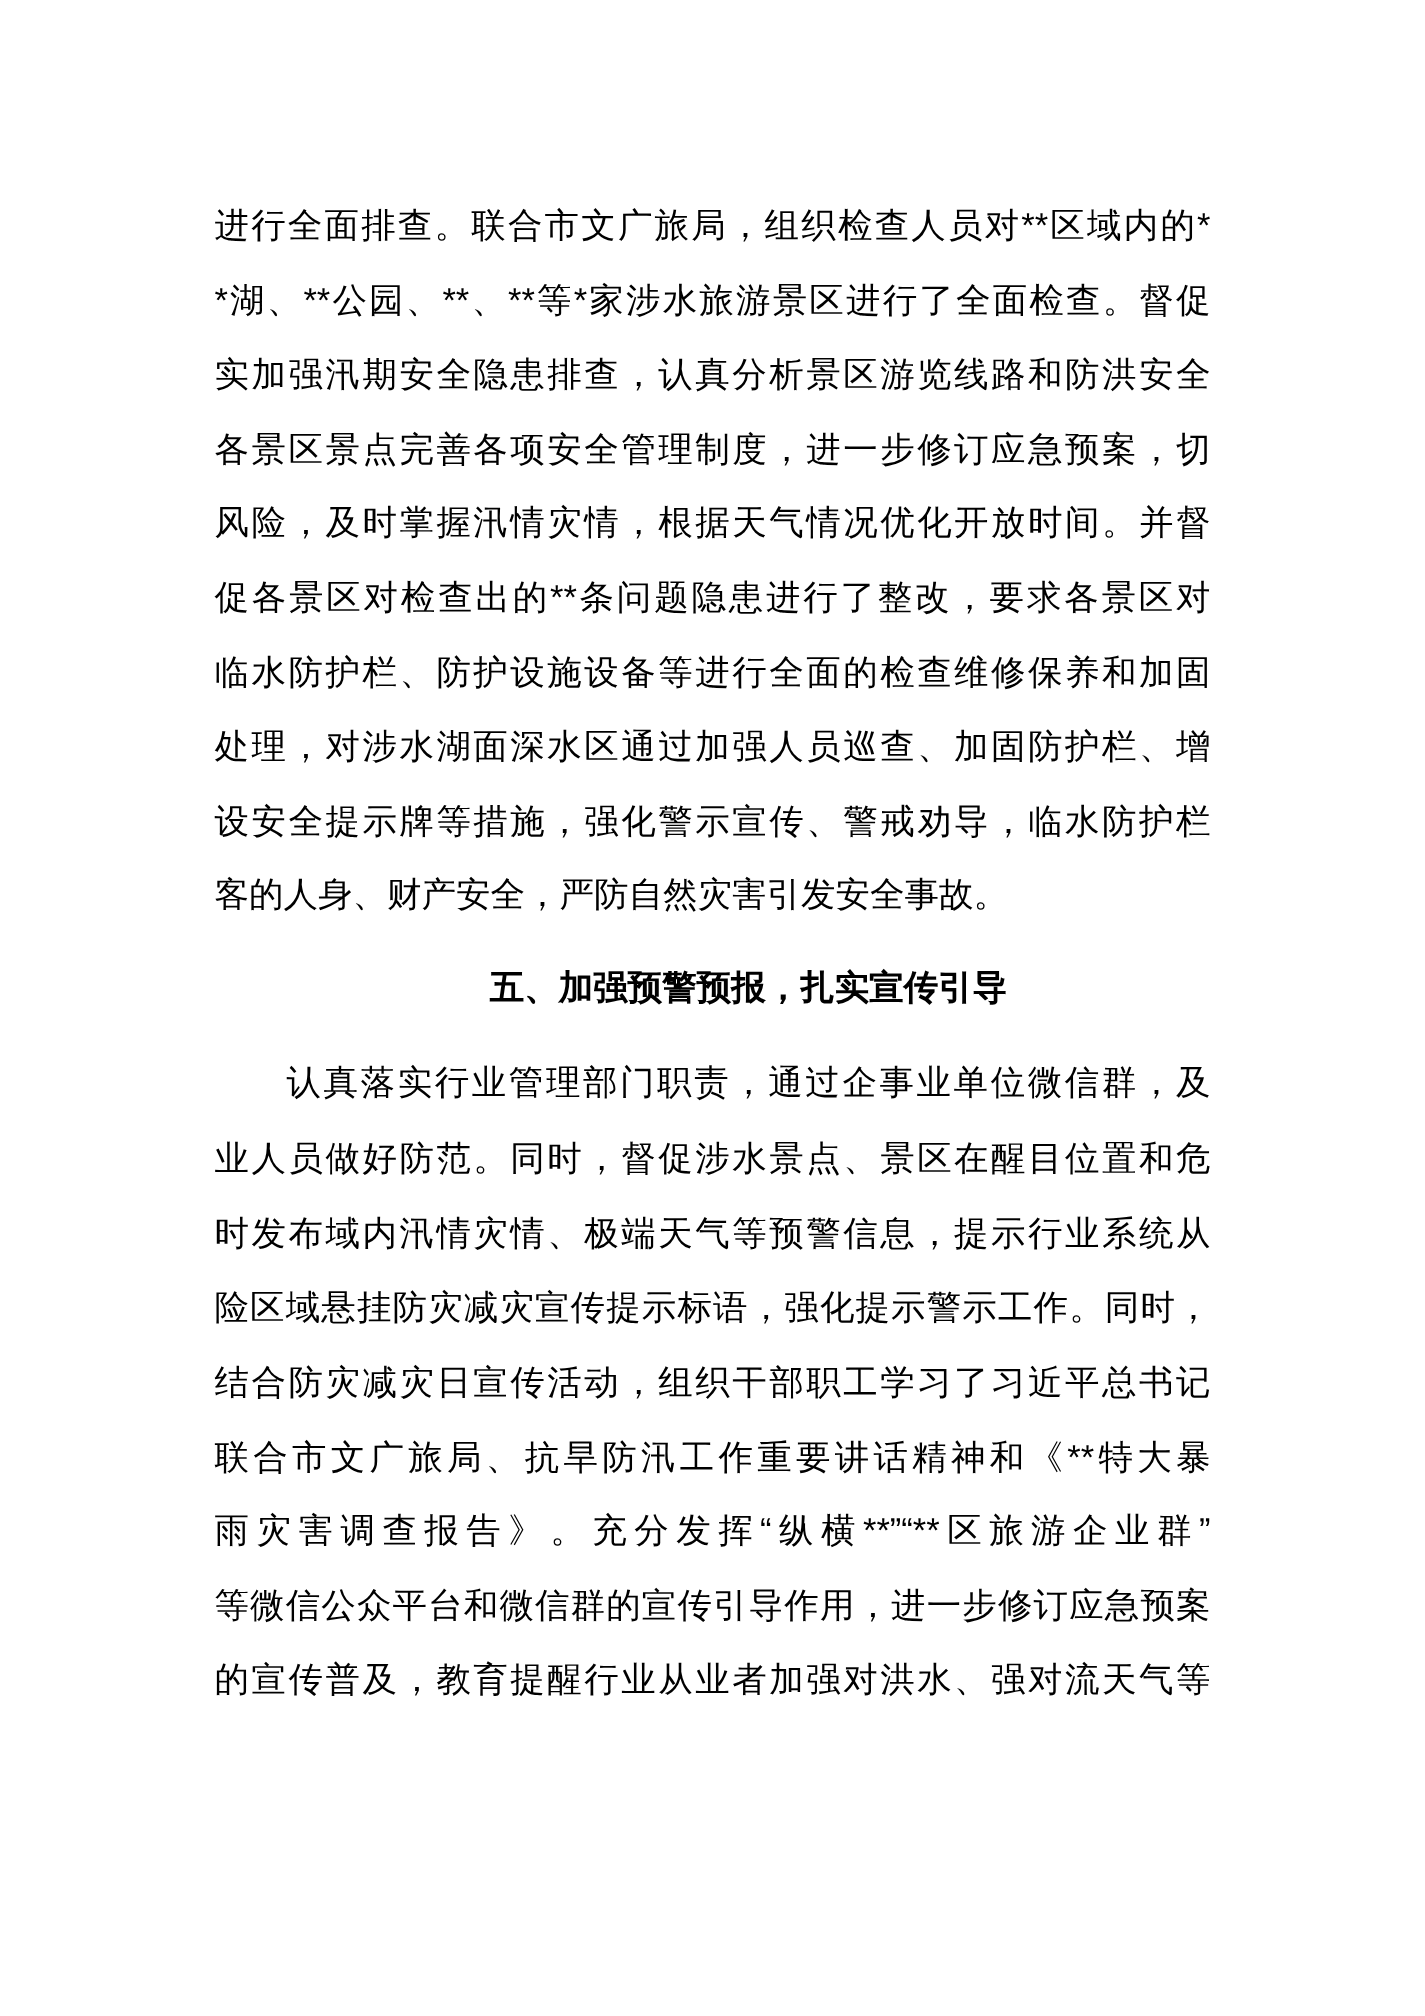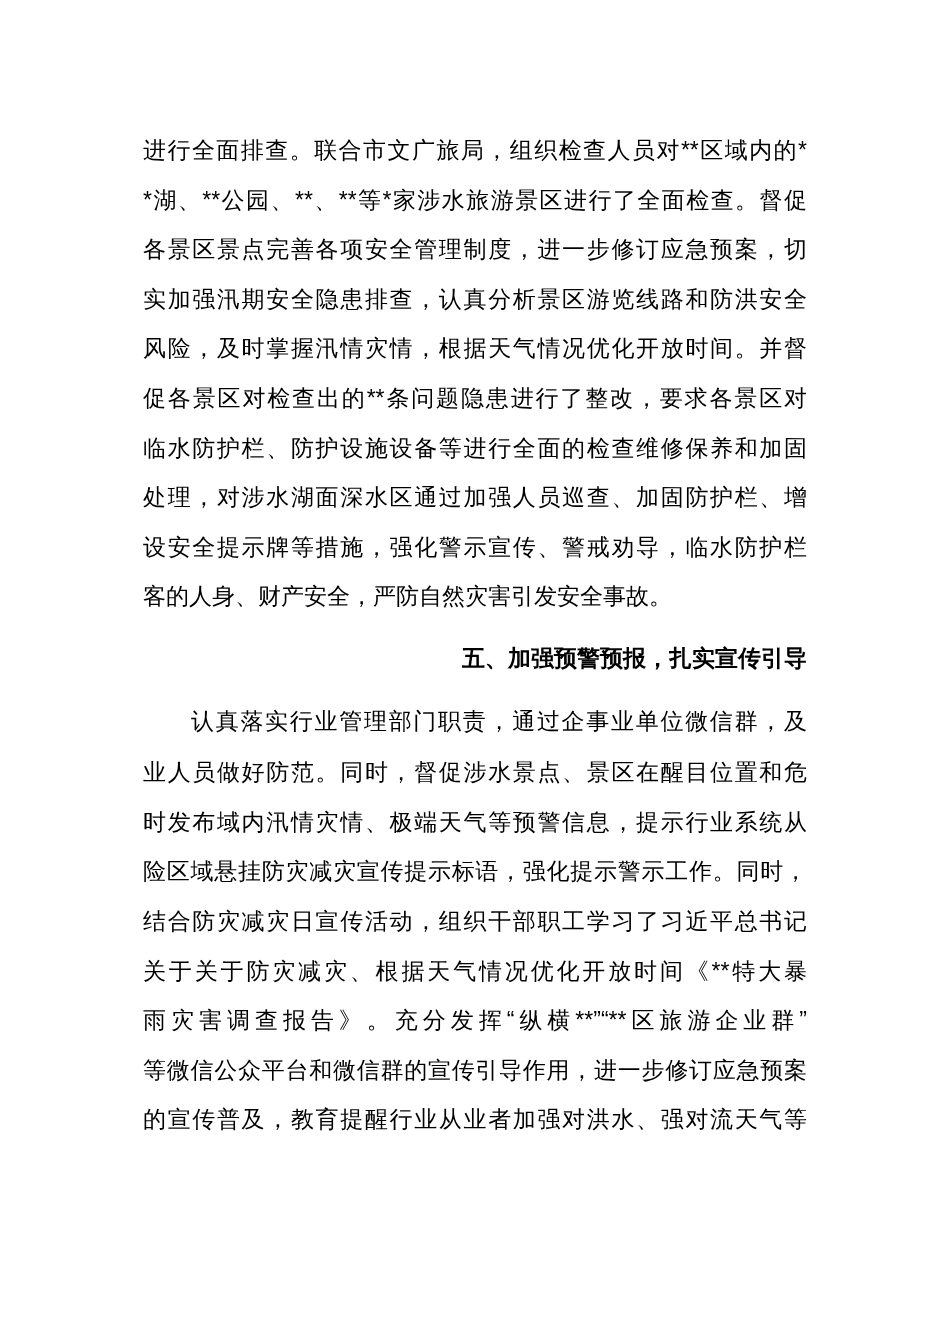--- a/index.html
+++ b/index.html
@@ -35,48 +35,48 @@
   .line.indent {
     text-indent: 48px;
     font-family: Liberation Mono, monospace;
   }
   .heading {
     font-size: 23px;
     line-height: 49.6px;
     font-weight: bold;
     margin: 12px 0 15px 0;
     text-indent: 48px;
-    text-align: right;
+    text-align: center;
   }
 </style>
 </head>
 <body>
 
 <div class="page">
 
   <div class="para">
     <div class="line">进行全面排查。联合市文广旅局，组织检查人员对**区域内的*</div>
     <div class="line">*湖、**公园、**、**等*家涉水旅游景区进行了全面检查。督促</div>
+    <div class="line">实加强汛期安全隐患排查，认真分析景区游览线路和防洪安全</div>
     <div class="line">各景区景点完善各项安全管理制度，进一步修订应急预案，切</div>
-    <div class="line">实加强汛期安全隐患排查，认真分析景区游览线路和防洪安全</div>
     <div class="line">风险，及时掌握汛情灾情，根据天气情况优化开放时间。并督</div>
     <div class="line">促各景区对检查出的**条问题隐患进行了整改，要求各景区对</div>
     <div class="line">临水防护栏、防护设施设备等进行全面的检查维修保养和加固</div>
     <div class="line">处理，对涉水湖面深水区通过加强人员巡查、加固防护栏、增</div>
     <div class="line">设安全提示牌等措施，强化警示宣传、警戒劝导，临水防护栏</div>
     <div class="line lastline">客的人身、财产安全，严防自然灾害引发安全事故。</div>
   </div>
 
   <div class="heading">五、加强预警预报，扎实宣传引导</div>
 
   <div class="para">
     <div class="line indent">认真落实行业管理部门职责，通过企事业单位微信群，及</div>
     <div class="line">业人员做好防范。同时，督促涉水景点、景区在醒目位置和危</div>
     <div class="line">时发布域内汛情灾情、极端天气等预警信息，提示行业系统从</div>
     <div class="line">险区域悬挂防灾减灾宣传提示标语，强化提示警示工作。同时，</div>
     <div class="line">结合防灾减灾日宣传活动，组织干部职工学习了习近平总书记</div>
-    <div class="line">关于关于防灾减灾、根据天气情况优化开放时间《**特大暴</div>
+    <div class="line">联合市文广旅局、抗旱防汛工作重要讲话精神和《**特大暴</div>
     <div class="line">雨灾害调查报告》。充分发挥“纵横**”“**区旅游企业群”</div>
     <div class="line">等微信公众平台和微信群的宣传引导作用，进一步修订应急预案</div>
     <div class="line">的宣传普及，教育提醒行业从业者加强对洪水、强对流天气等</div>
   </div>
 
 </div>
 
 </body></html>

